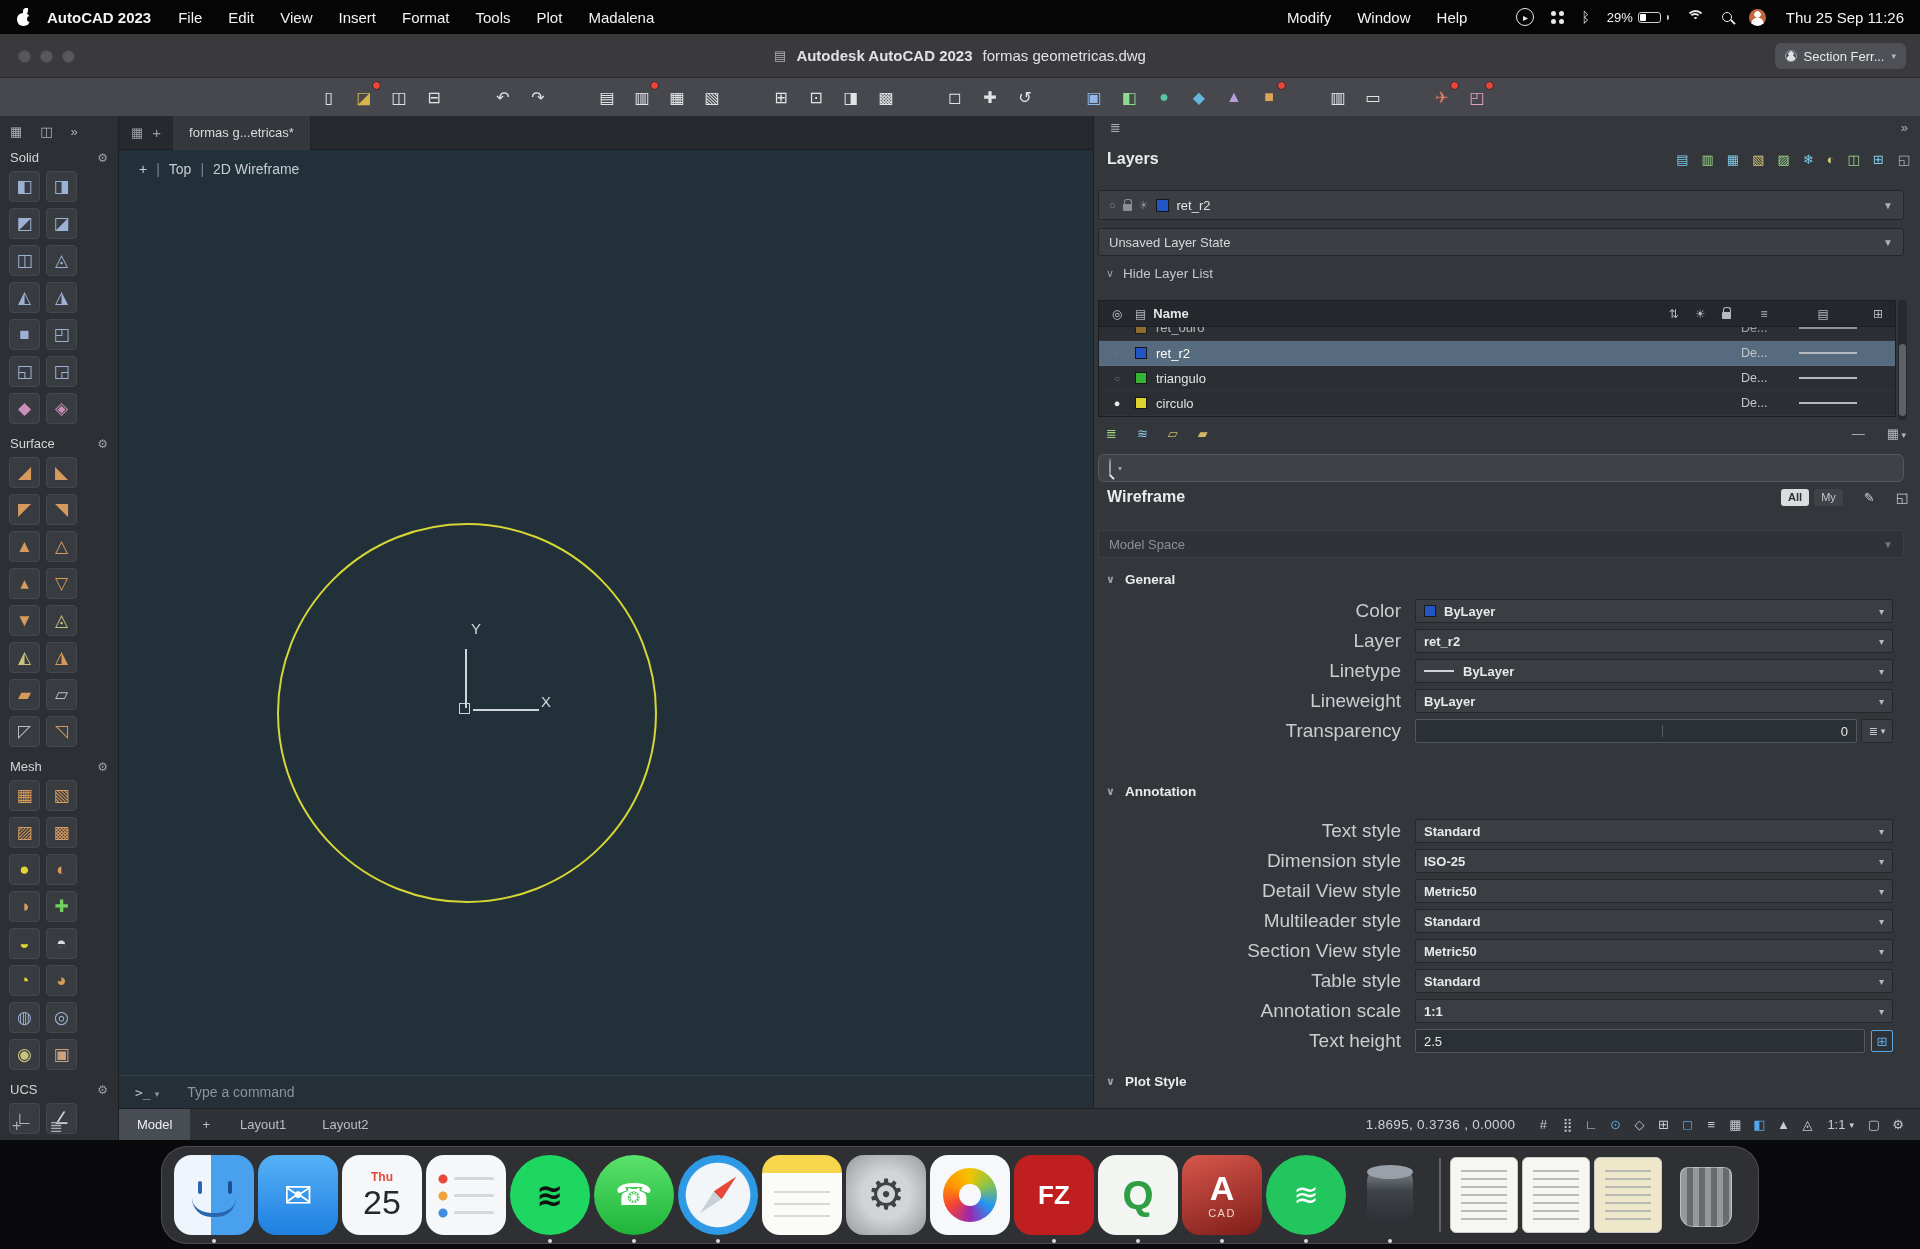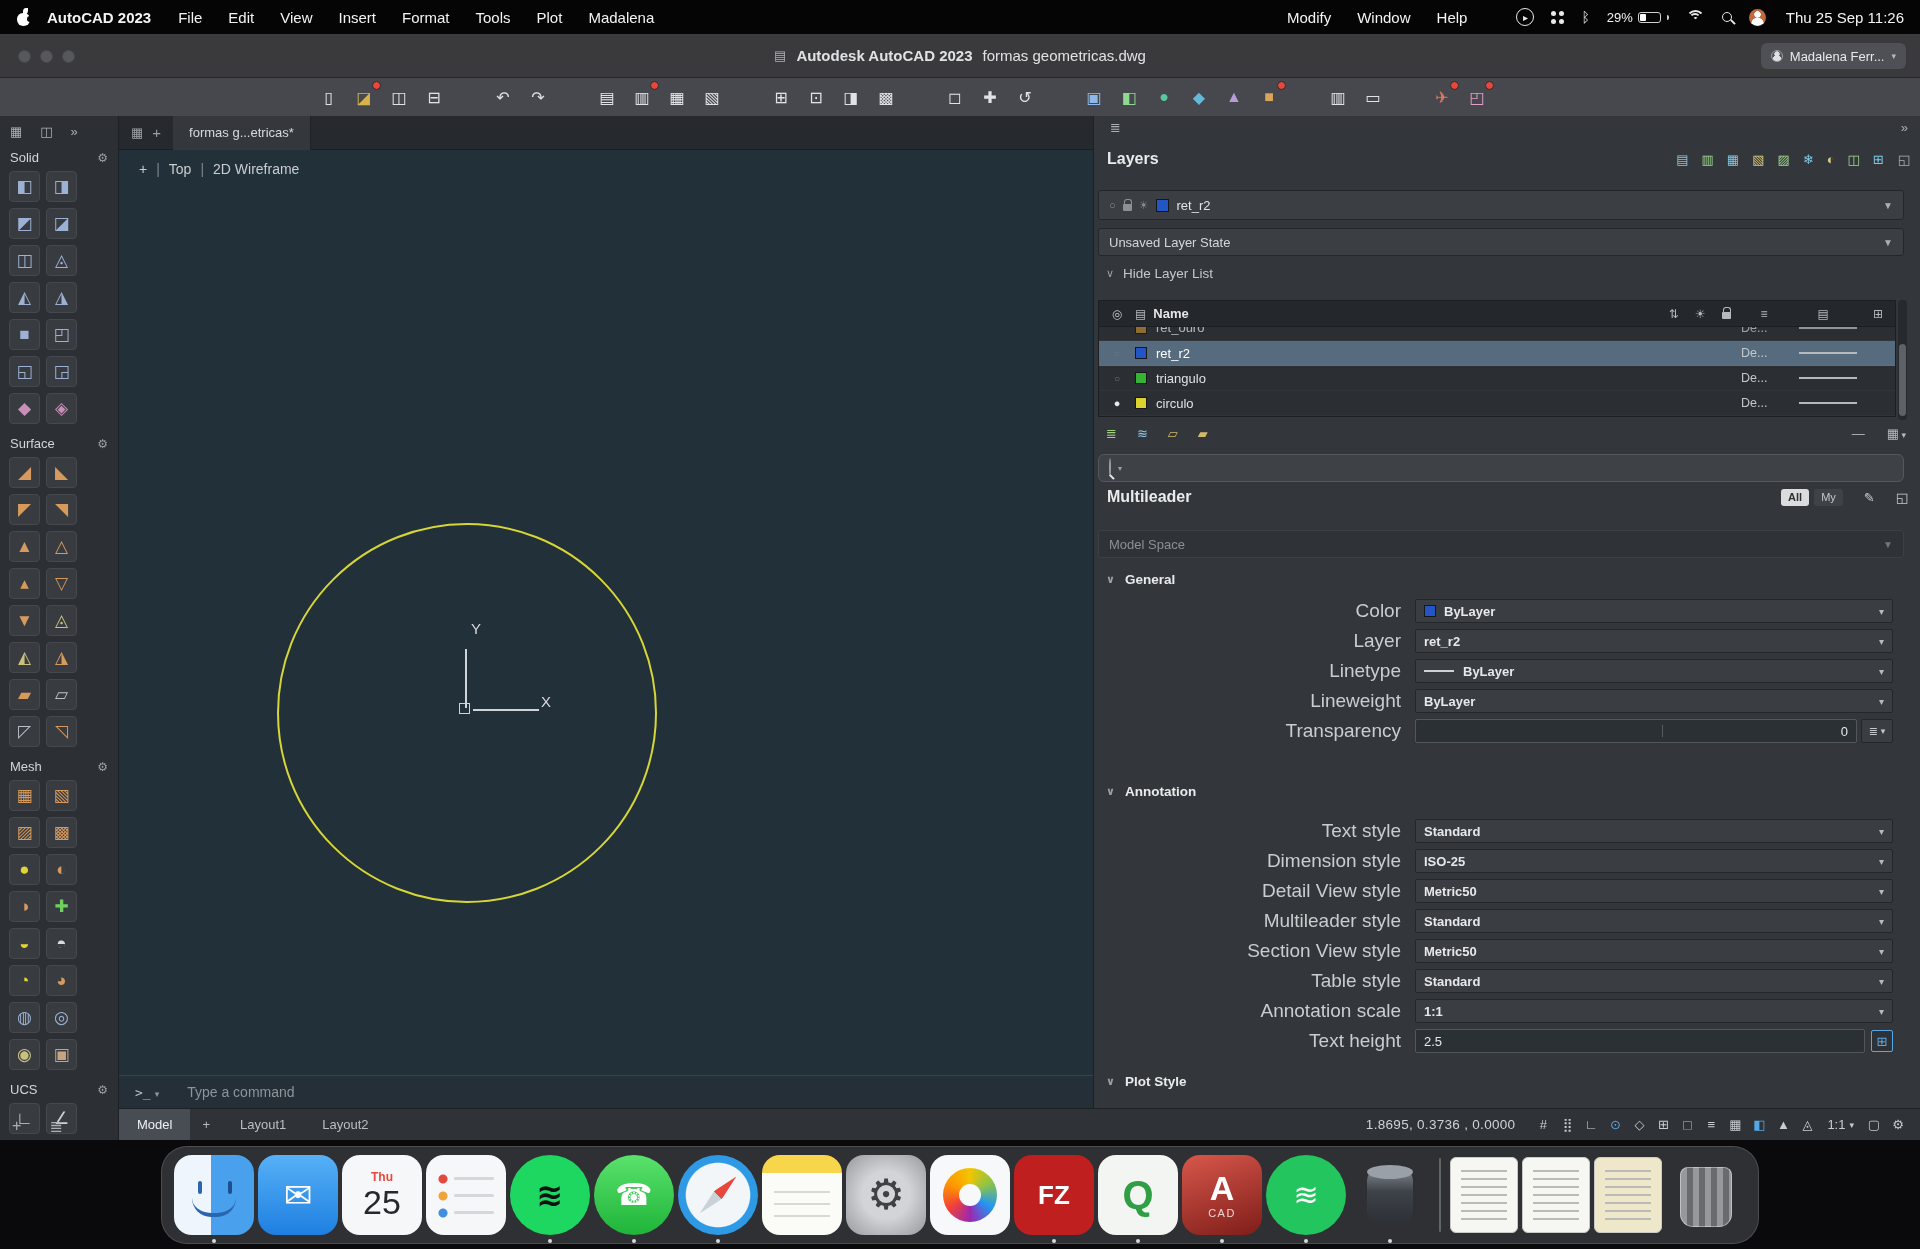--- a/index.html
+++ b/index.html
@@ -270,21 +270,21 @@
     <span class="light"></span>
     <span class="light"></span>
   </span>
   <span class="tbt">
     <span class="docicon">▤</span>
     <span class="appt">Autodesk AutoCAD 2023</span>
     <span>formas geometricas.dwg</span>
   </span>
   <span class="userchip">
     <span class="chipper"></span>
-    <span>Madalena Ferr...</span>
+    <span>Section Ferr...</span>
     <span style="font-size:9px;color:#b5b8bc">▾</span>
   </span>
 </div>
 
 <div class="toolbar">
   <span class="ticon" style="color: rgb(223, 227, 230);">
       <span class="tg">▯</span>
 
     </span>
     <span class="ticon hasbadge" style="color: rgb(216, 178, 74);">
@@ -713,21 +713,21 @@
       <span>▦<span style="font-size:9px"> ▾</span></span>
     </span>
   </div>
 
   <div class="lsearch">
     <span class="magw"><span class="mag" style="border-color:#9aa0a5"></span></span>
     <span class="scv">▾</span>
   </div>
 
   <div class="ptitle-row">
-    <span class="ptitle">Multileader</span>
+    <span class="ptitle">Wireframe</span>
     <span class="pills">
       <span class="pill on">All</span>
       <span class="pill off">My</span>
       <span class="ptico">✎</span>
       <span class="ptico">◱</span>
     </span>
   </div>
 
   <div class="dd space-dd">
     <span>Model Space</span>

